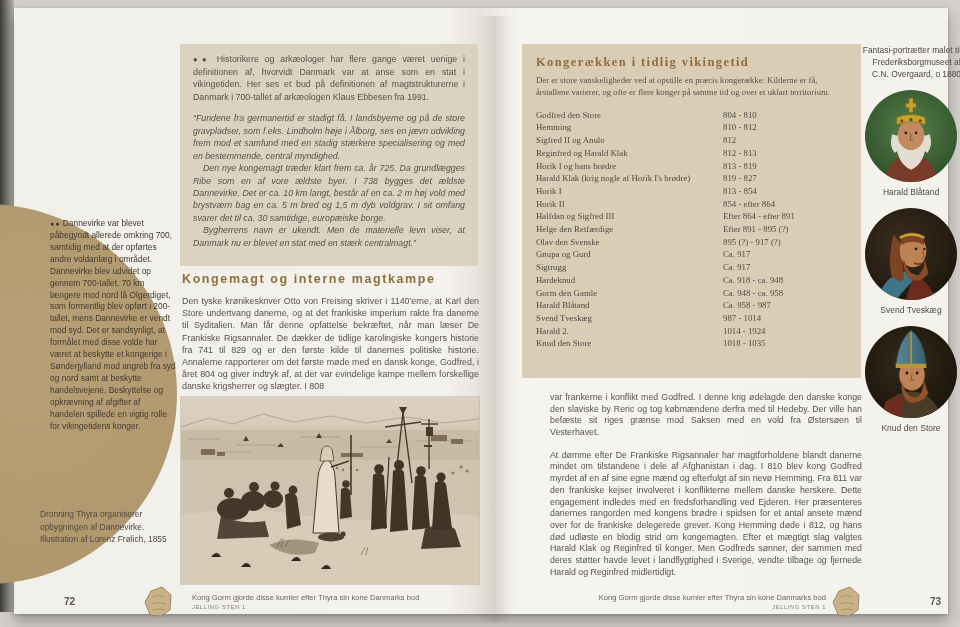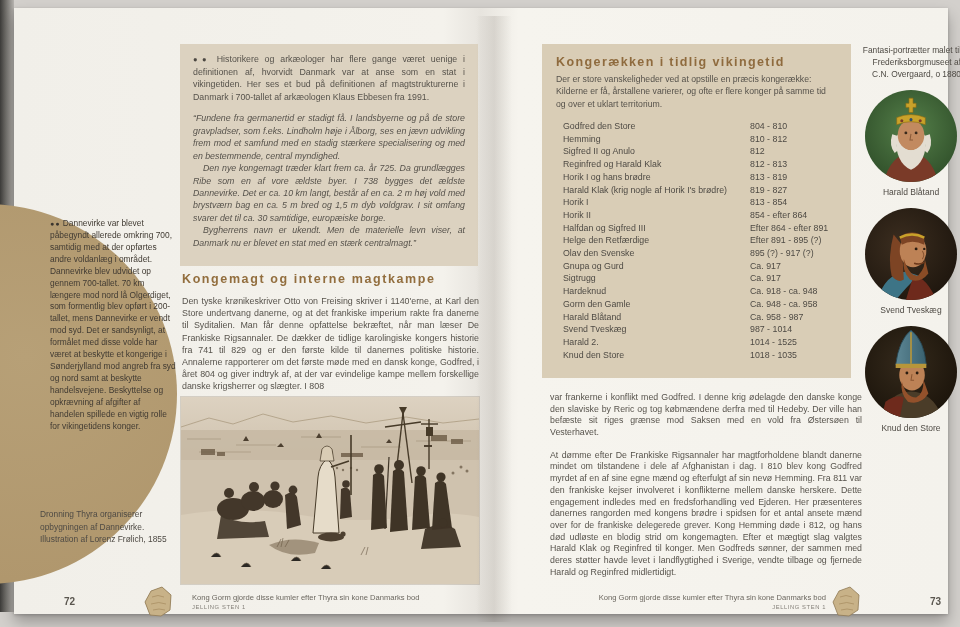--- a/index.html
+++ b/index.html
@@ -63,33 +63,33 @@
 
   .illustration{
     position:absolute; left:167px; top:389px; width:298px; height:187px;
     background:#d8cdbc;
     box-shadow:0 0 0 1px rgba(120,105,85,.25);
   }
   .illustration svg{ display:block; width:100%; height:100%; }
 
   
   .kings-box{
-    position:absolute; left:528px; top:36px; width:309px; height:334px;
-    background:#d9cdb6; padding:11px 14px; overflow:hidden;
+    position:absolute; left:508px; top:36px; width:339px; height:334px;
+    background:#d9cdb6; padding:11px 14px; overflow:hidden;font-family:Liberation Serif, serif;
   }
   .kings-box h2{
     font-size:12.5px; font-weight:bold; letter-spacing:1.4px; color:#8f6b3e;
     margin-bottom:4px;
   }
   .kings-box .kings-intro{
     font-size:8.7px; line-height:1.42; color:#56524b; margin-bottom:10px;
   }
   .kings-table{ width:100%; }
   .king-row{ display:flex; font-size:8.8px; line-height:12.7px; color:#4e4a44; }
-  .king-name{ width:187px; flex:none; padding-right:12px;margin-left:7px; }
+  .king-name{ width:187px; flex:none; padding-right:12px; }
   .king-years{ flex:1; }
 
   .body-right{
     position:absolute; left:536px; top:384px; width:312px;
     font-size:8.8px; line-height:1.33; text-align:justify; color:#57534c;
   }
   .body-right p + p{ margin-top:11px; }
 
   .portraits-col{ position:absolute; left:845px; top:36px; width:104px; }
   .portraits-caption{
@@ -335,21 +335,21 @@
         <div class="king-row">
           <span class="king-name">Harald Blåtand</span>
           <span class="king-years">Ca. 958 - 987</span>
         </div>
         <div class="king-row">
           <span class="king-name">Svend Tveskæg</span>
           <span class="king-years">987 - 1014</span>
         </div>
         <div class="king-row">
           <span class="king-name">Harald 2.</span>
-          <span class="king-years">1014 - 1525</span>
+          <span class="king-years">1014 - 1924</span>
         </div>
         <div class="king-row">
           <span class="king-name">Knud den Store</span>
           <span class="king-years">1018 - 1035</span>
         </div>
       </div>
   </div>
 
   <div class="body-right">
     <p>var frankerne i konflikt med Godfred. I denne krig ødelagde den danske konge den slaviske by Reric og tog købmændene derfra med til Hedeby. Der ville han befæste sit riges grænse mod Saksen med en vold fra Østersøen til Vesterhavet.</p>

